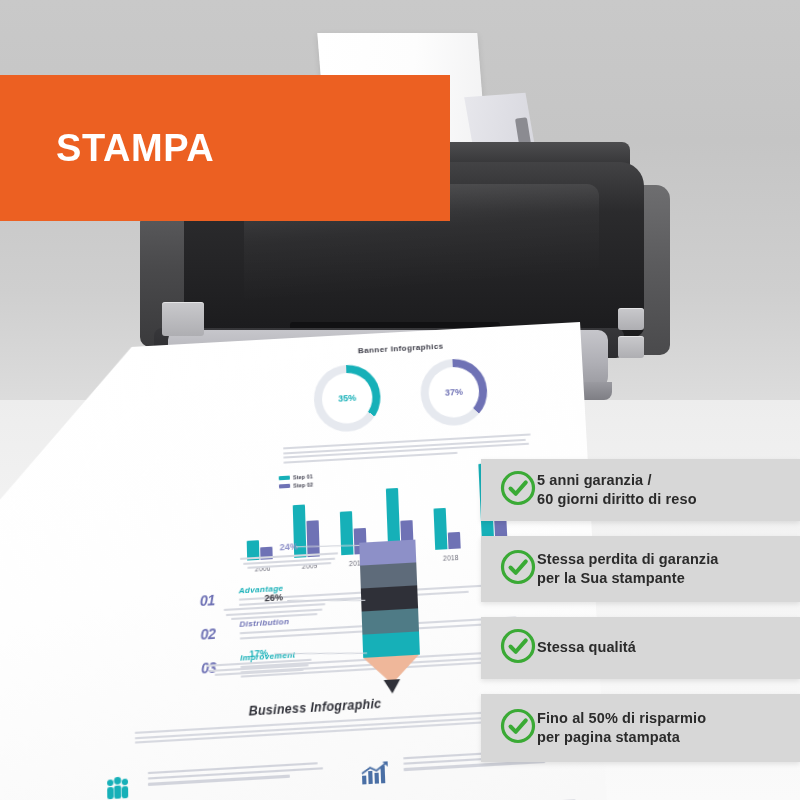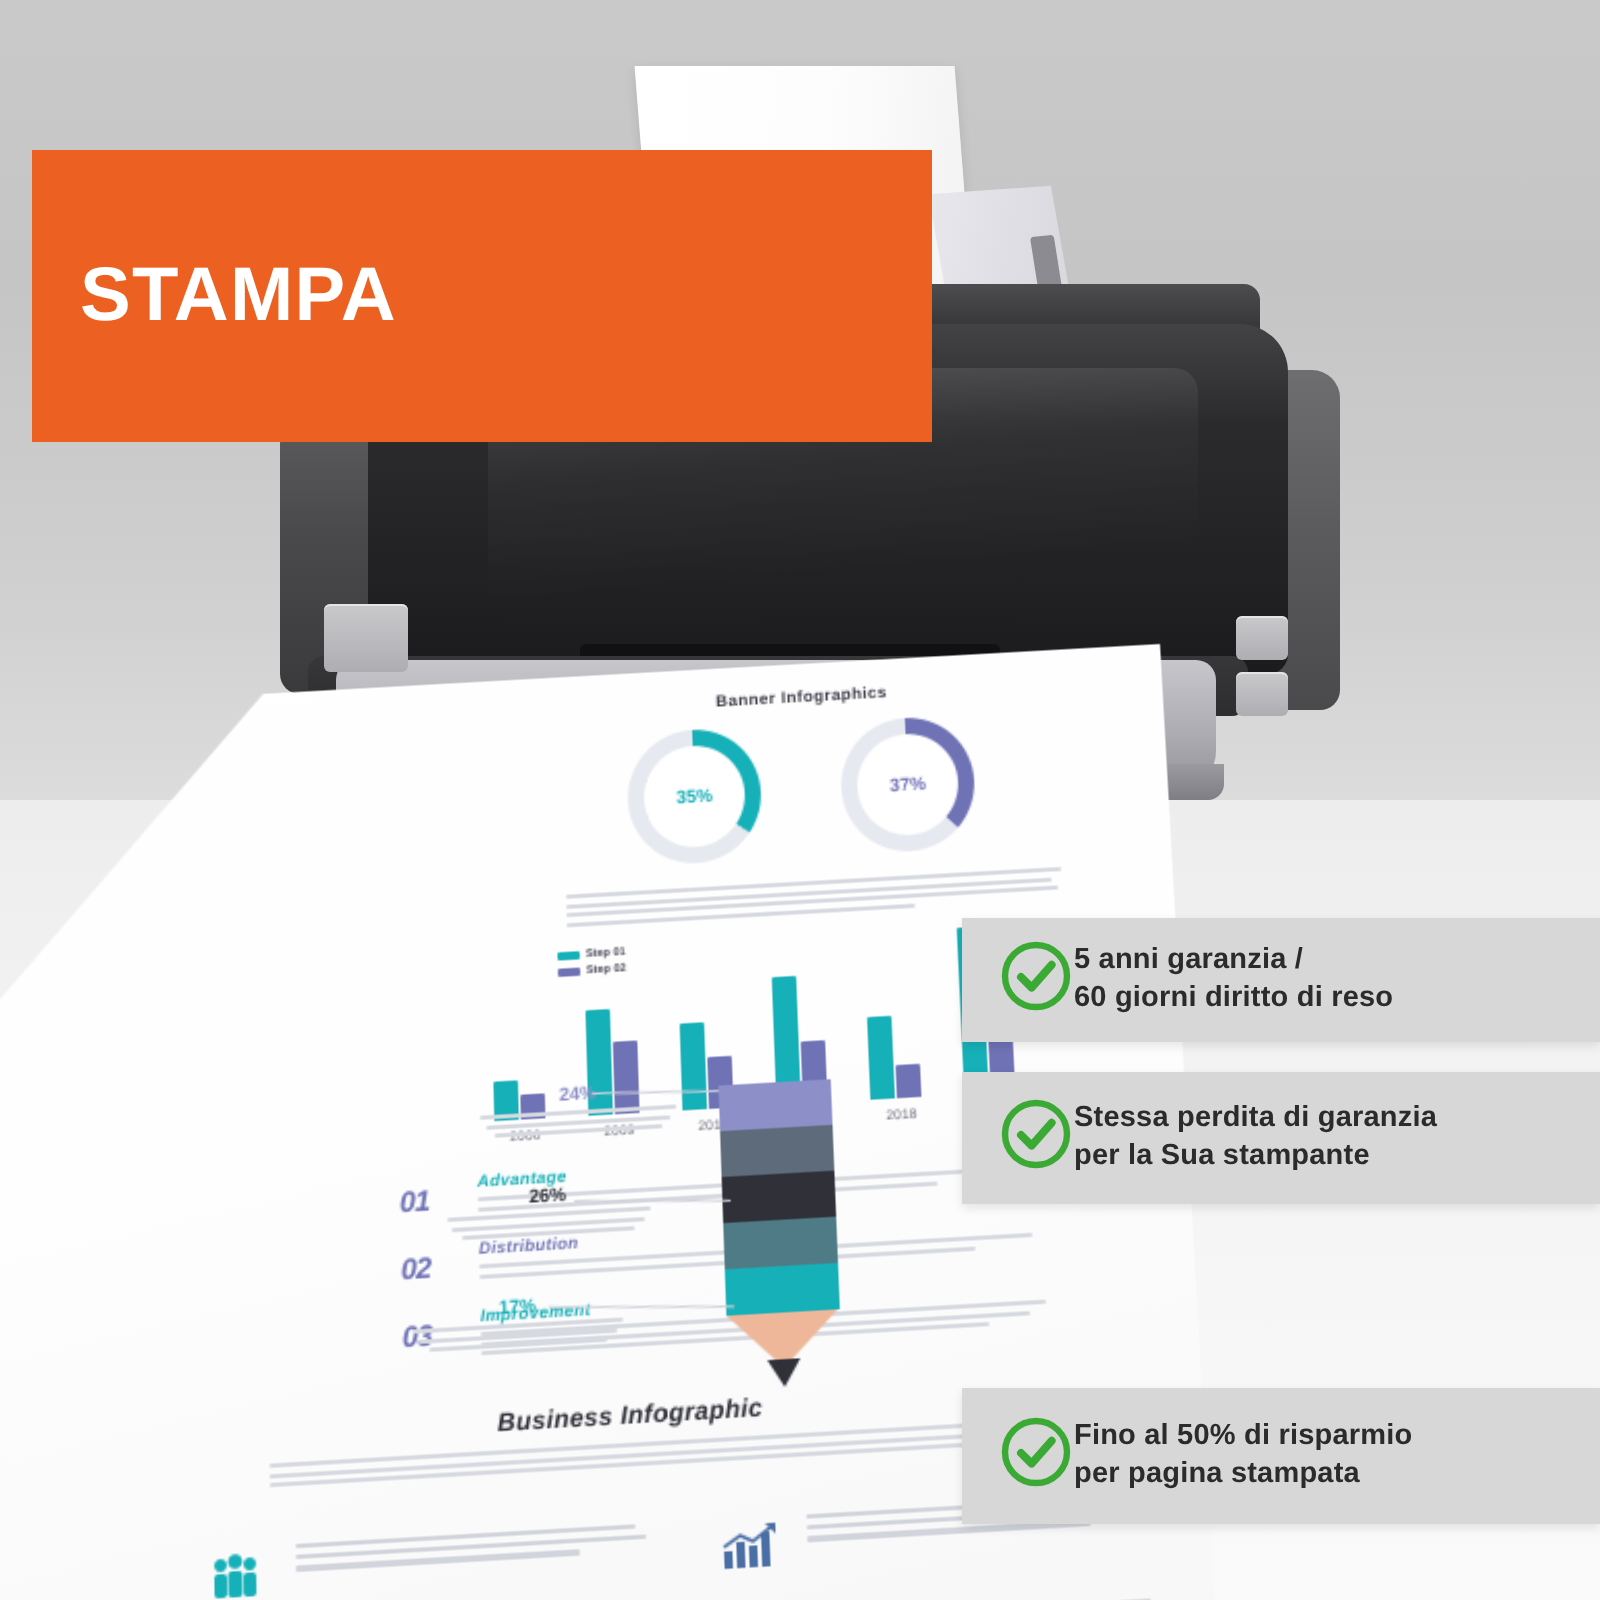--- a/index.html
+++ b/index.html
@@ -199,24 +199,24 @@
     font-size:14.5px; font-weight:bold; color:#2b2b2b;
     line-height:1.32; letter-spacing:.1px; white-space:pre-line;
   }
   .p1 { top:459px; height:62px; }
   .p2 { top:536px; height:66px; }
   .p3 { top:617px; height:62px; }
   .p4 { top:694px; height:68px; }
 
   
   .banner {
-    position:absolute; left:16px; top:75px; width:450px; height:146px;
+    position:absolute; left:0; top:75px; width:450px; height:146px;
     background:#ec6022;
     display:flex; flex-direction:column; justify-content:center;
-    padding-left:24px;
+    padding-left:56px;
   }
   .banner .ln {
     color:#ffffff; font-size:38px; font-weight:bold; line-height:1.12;
     letter-spacing:.6px;
   }
 </style>
 </head>
 <body>
 
 <div id="stage">
@@ -441,20 +441,29 @@
     <span class="chk">
       <svg width="38" height="38" viewBox="0 0 38 38">
         <circle cx="19" cy="19" r="15.5" fill="none" stroke="#3aaa35" stroke-width="3.2"></circle>
         <path d="M11.5 19.5 L16.8 24.8 L26.8 13.4" fill="none" stroke="#3aaa35" stroke-width="4" stroke-linecap="round" stroke-linejoin="round"></path>
       </svg>
     </span>
     <span class="ptxt">Stessa perdita di garanzia
 per la Sua stampante</span>
   </div>
 
+  <div class="panel p3">
+    <span class="chk">
+      <svg width="38" height="38" viewBox="0 0 38 38">
+        <circle cx="19" cy="19" r="15.5" fill="none" stroke="#3aaa35" stroke-width="3.2"></circle>
+        <path d="M11.5 19.5 L16.8 24.8 L26.8 13.4" fill="none" stroke="#3aaa35" stroke-width="4" stroke-linecap="round" stroke-linejoin="round"></path>
+      </svg>
+    </span>
+    <span class="ptxt">Stessa qualitá</span>
+  </div>
 
   <div class="panel p4">
     <span class="chk">
       <svg width="38" height="38" viewBox="0 0 38 38">
         <circle cx="19" cy="19" r="15.5" fill="none" stroke="#3aaa35" stroke-width="3.2"></circle>
         <path d="M11.5 19.5 L16.8 24.8 L26.8 13.4" fill="none" stroke="#3aaa35" stroke-width="4" stroke-linecap="round" stroke-linejoin="round"></path>
       </svg>
     </span>
     <span class="ptxt">Fino al 50% di risparmio
 per pagina stampata</span>

